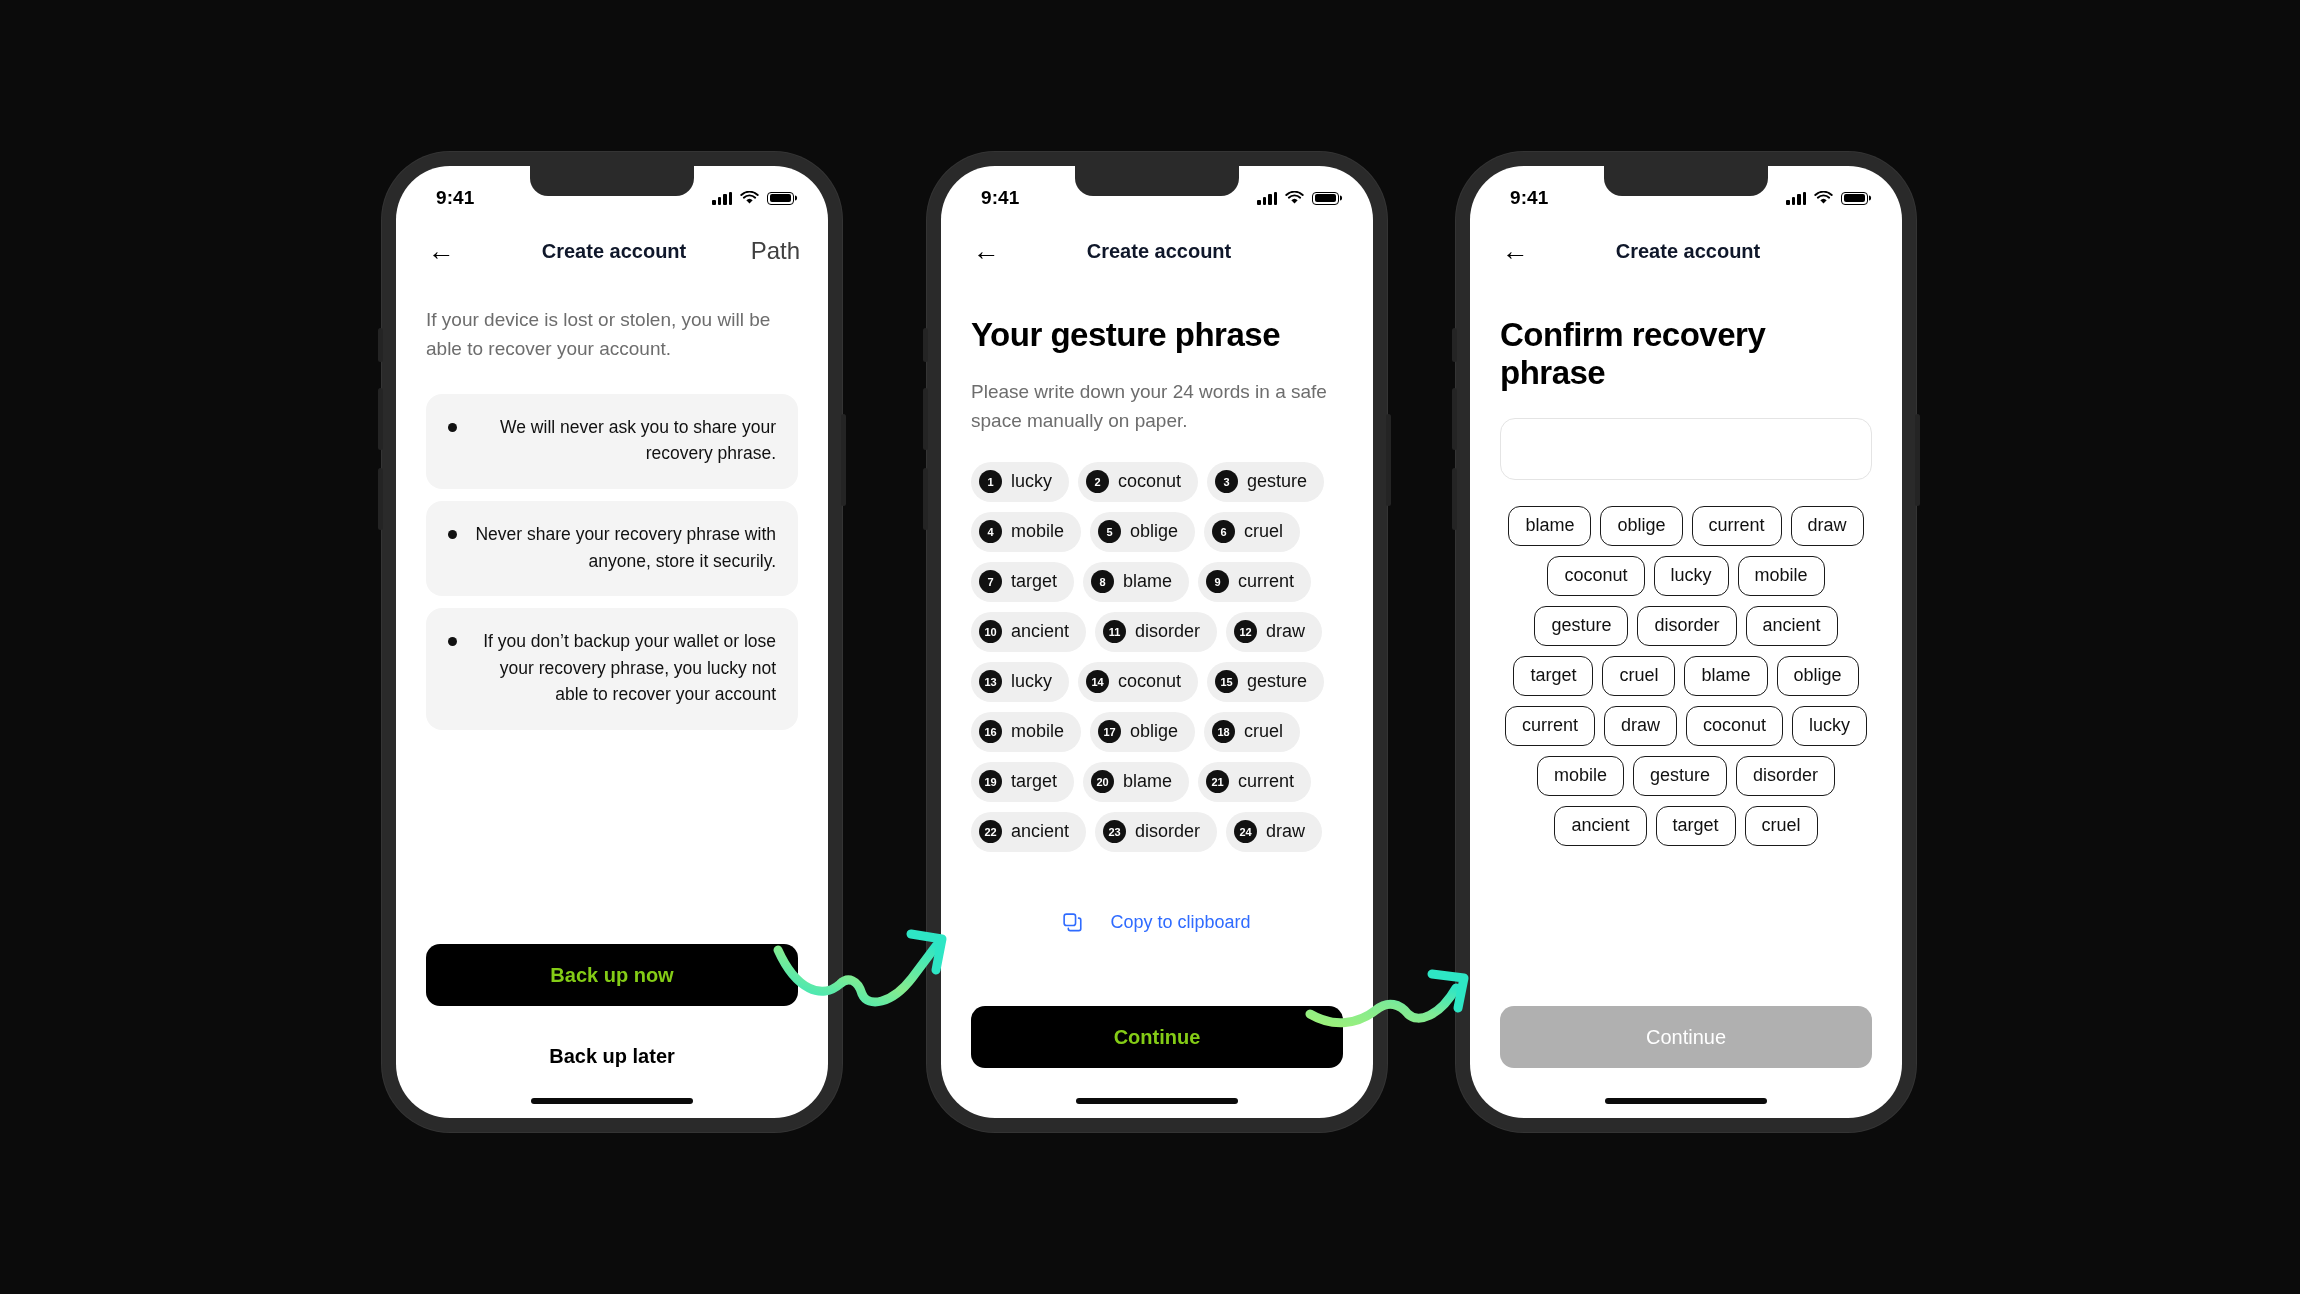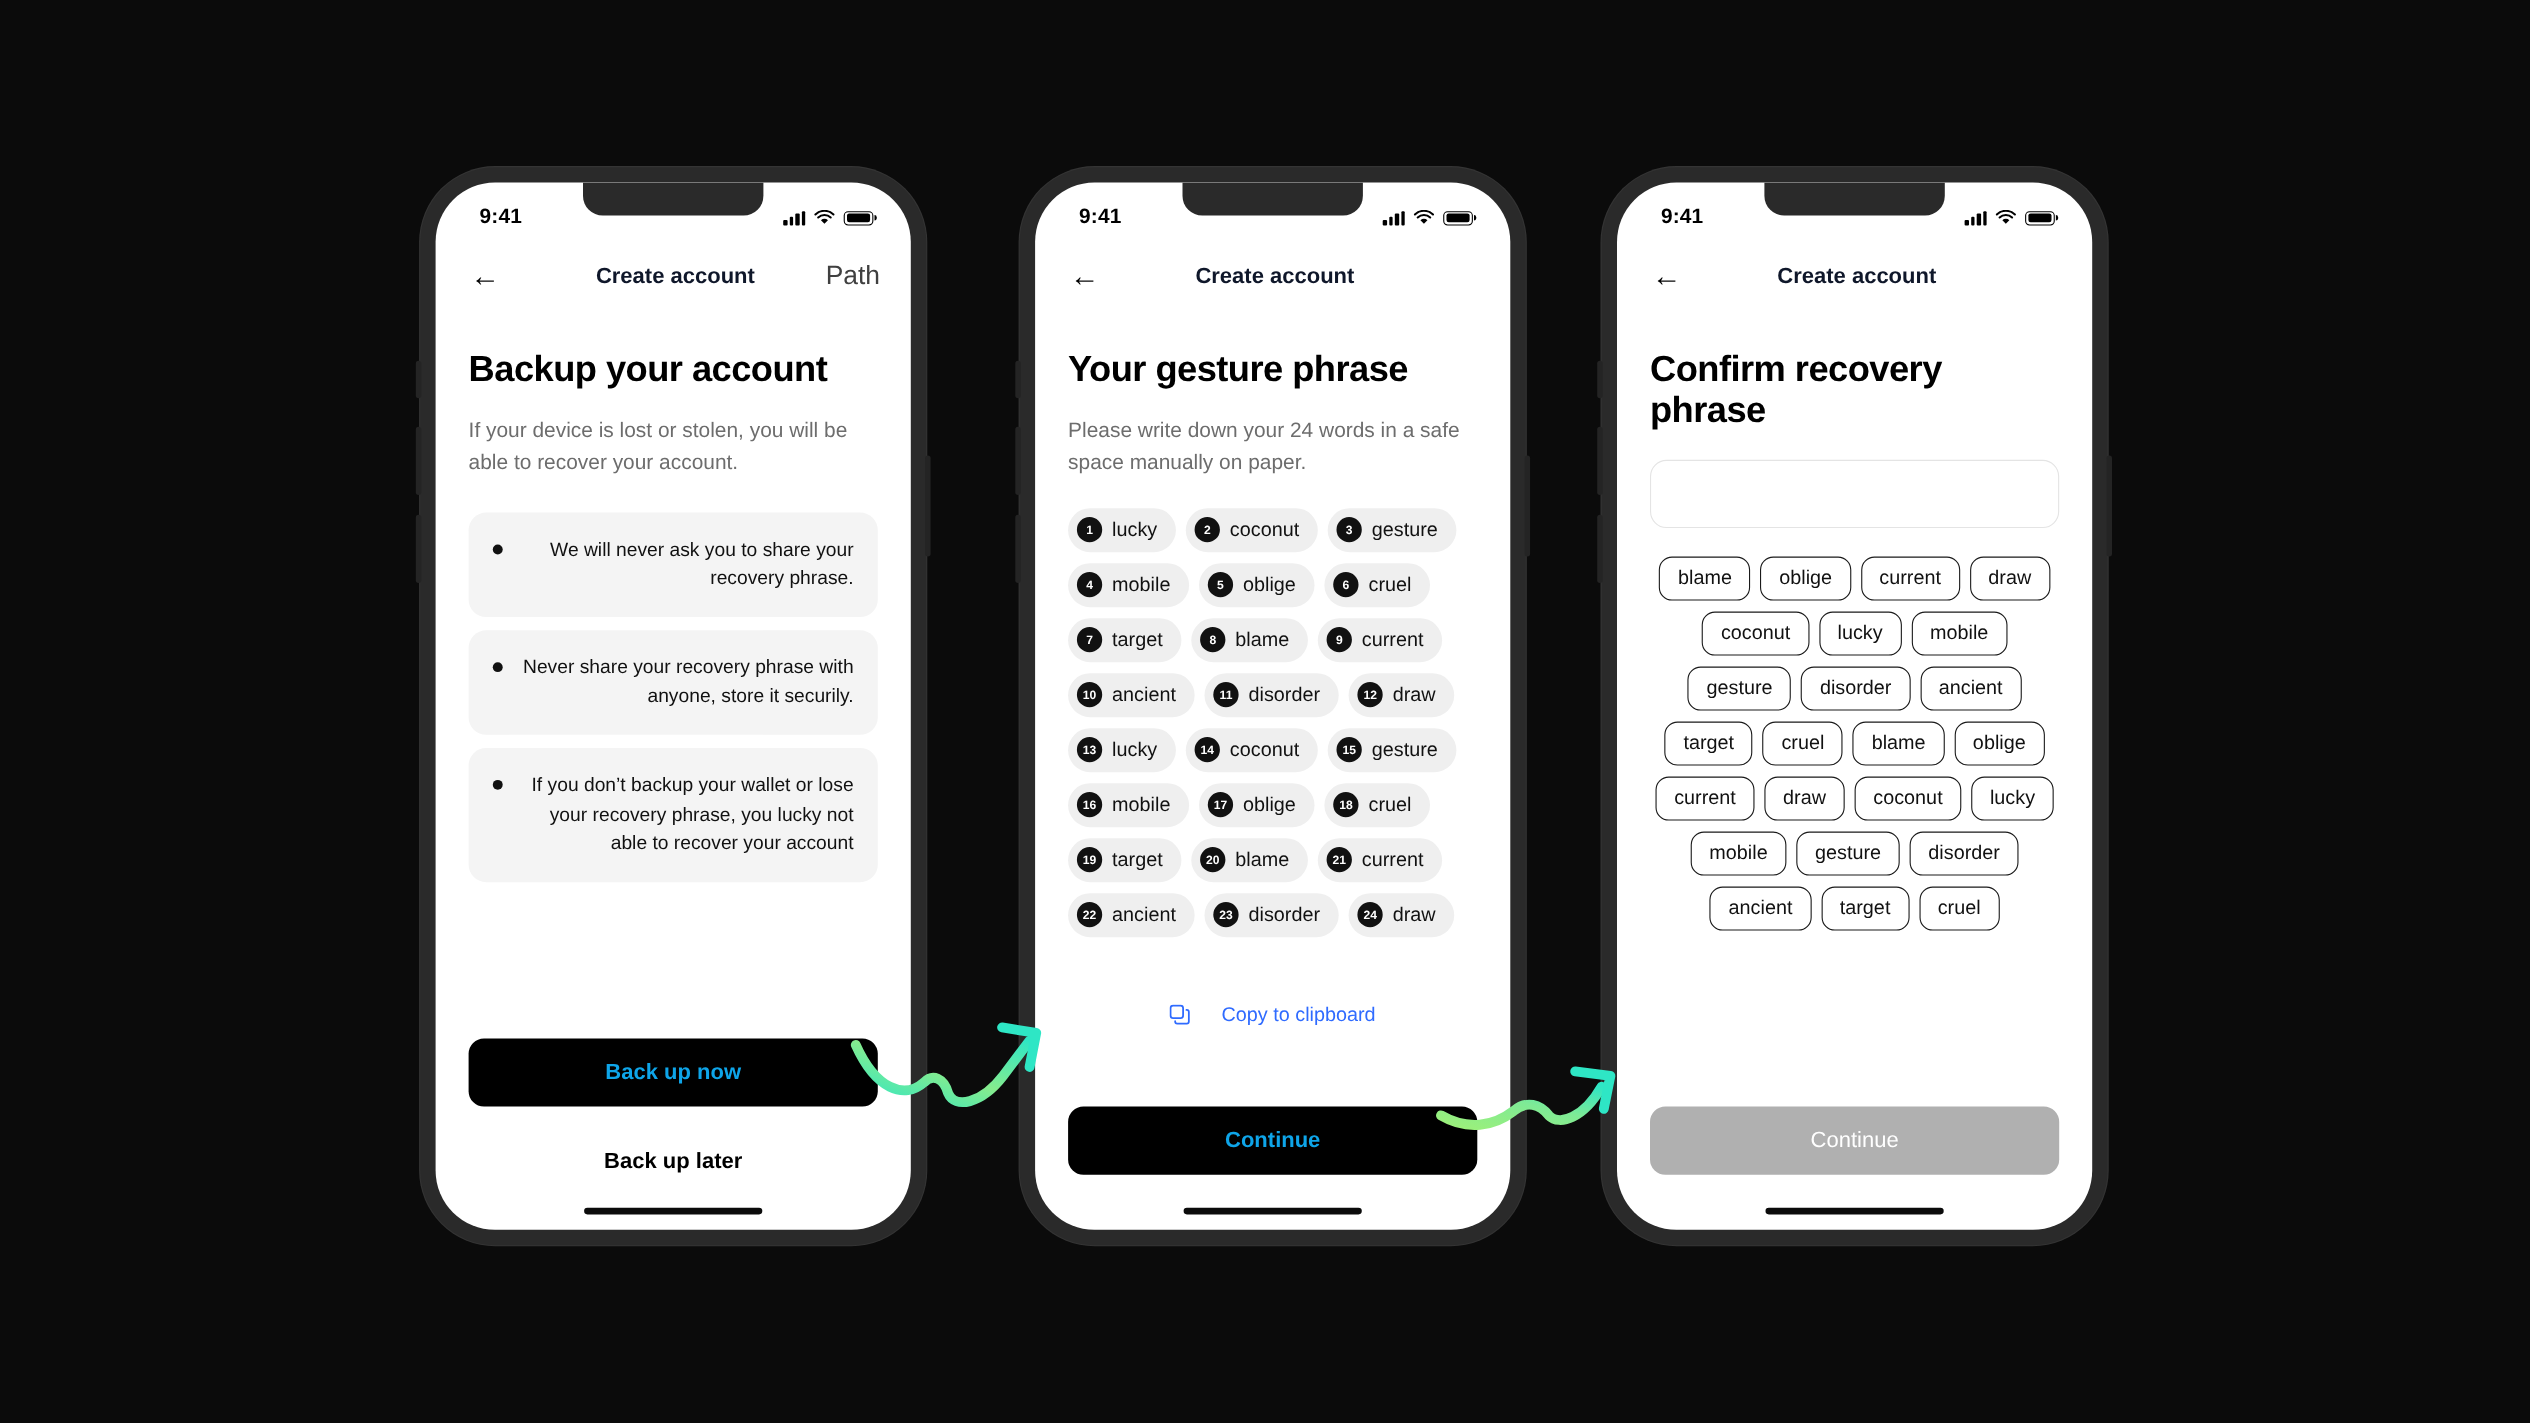--- a/index.html
+++ b/index.html
@@ -274,21 +274,21 @@
     margin-top: auto;
     padding-bottom: 14px;
     display: flex;
     flex-direction: column;
     align-items: center;
   }
   .btn-primary {
     width: 100%;
     height: 62px;
     background: #000;
-    color: #0ea5e9;
+    color: #84cc16;
     border: none;
     border-radius: 14px;
     font-size: 20px;
     font-weight: 700;
     cursor: pointer;
     font-family: "Liberation Sans", sans-serif;
   }
   .btn-primary.disabled {
     background: #b0b0b0;
     color: #fff;
@@ -356,21 +356,20 @@
         </span>
       </div>
 
       <div class="navbar">
         <span class="nav-back">←</span>
         <span class="nav-title">Create account</span>
         <span class="nav-right">Path</span>
       </div>
 
       <div class="body">
-        <h1 class="h1">Backup your account</h1>
         <p class="sub">If your device is lost or stolen, you will be able to recover your account.</p>
 
         <div class="cards">
           <div class="card">
             <span class="dot"></span>
             <span class="card-text">We will never ask you to share your recovery phrase.</span>
           </div>
           <div class="card">
             <span class="dot"></span>
             <span class="card-text">Never share your recovery phrase with anyone, store it securily.</span>

